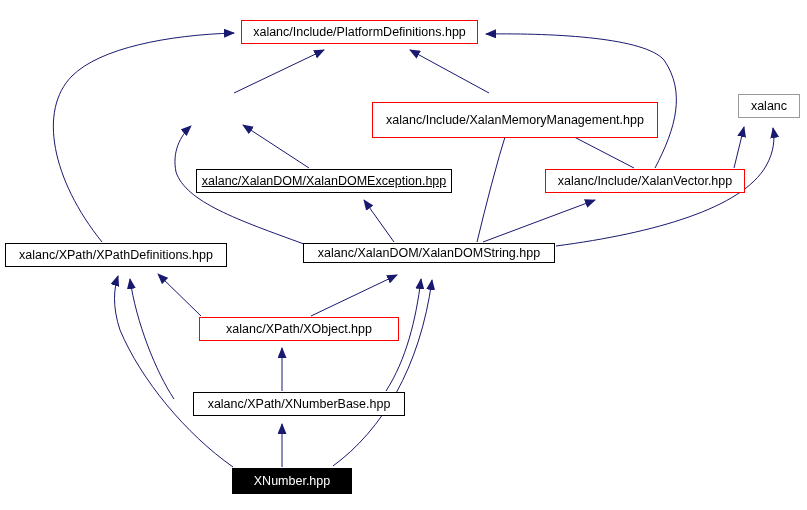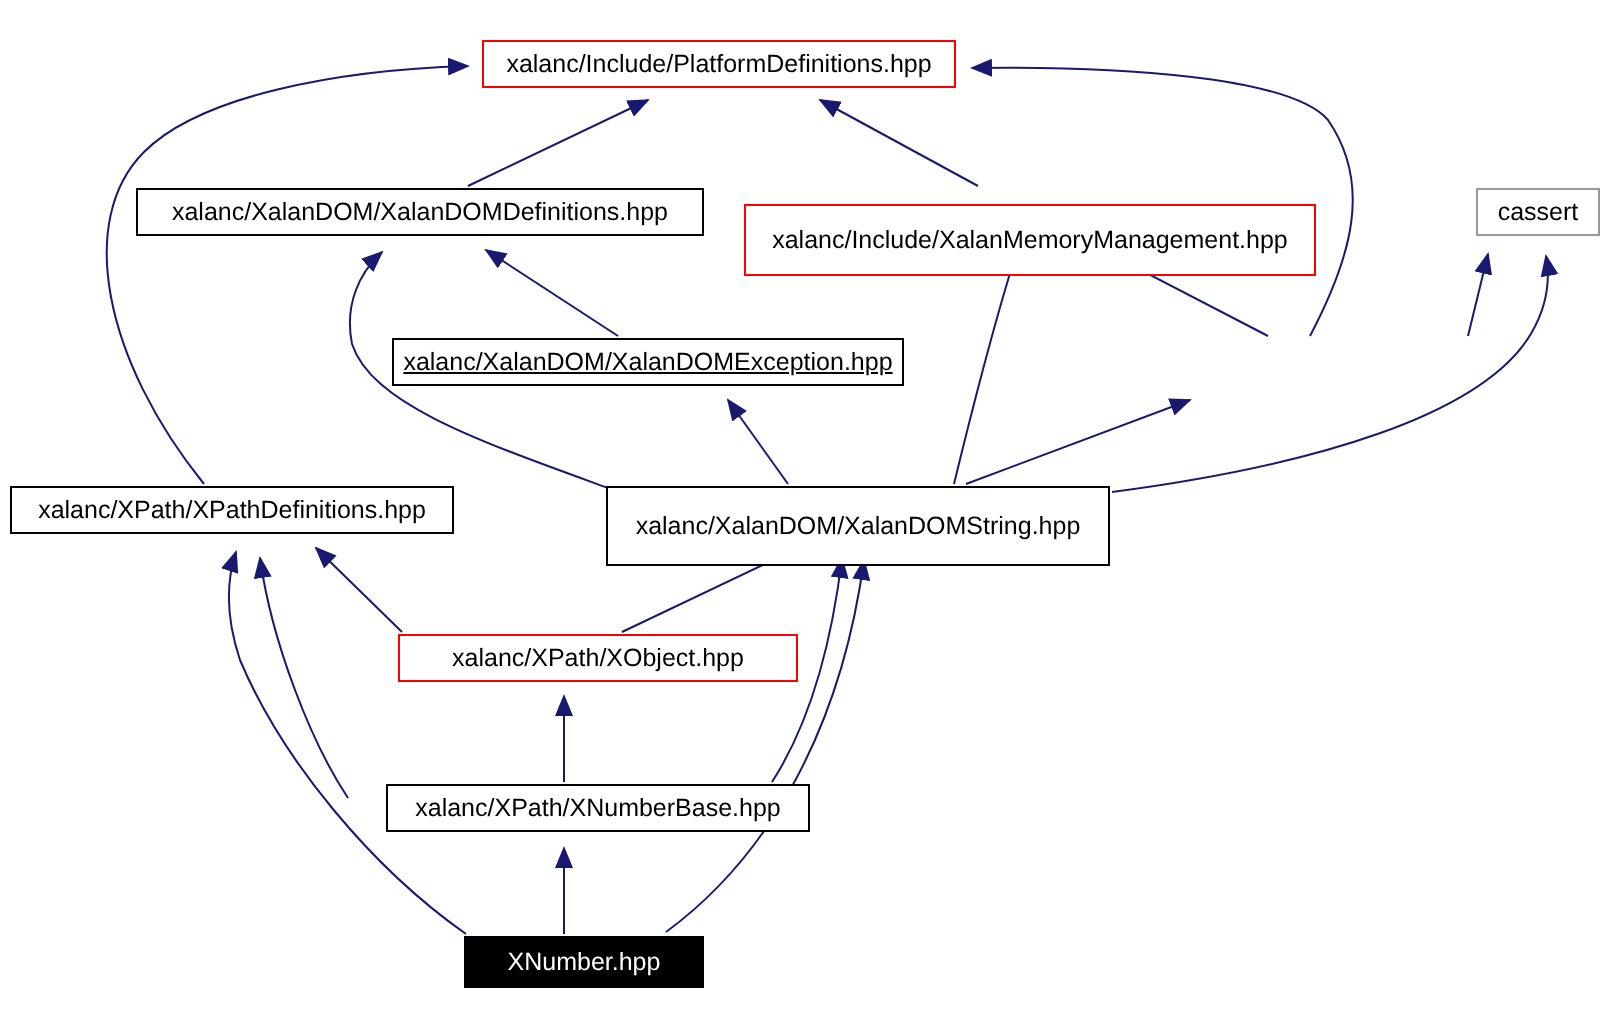--- a/index.html
+++ b/index.html
@@ -76,32 +76,32 @@
       <path d="M 174 399 C 156 372 136 322 130 279" marker-end="url(#arrow)"></path>
       <path d="M 386 391 C 406 360 416 320 421 279" marker-end="url(#arrow)"></path>
       <path d="M 282 467 L 282 424" marker-end="url(#arrow)"></path>
       <path d="M 233 467 C 186 434 141 380 120 330 C 112 306 114 288 118 276" marker-end="url(#arrow)"></path>
       <path d="M 333 466 C 382 430 420 368 432 280" marker-end="url(#arrow)"></path>
     </g>
   </svg>
 
   <div class="node red" style="left:241px; top:20px; width:237px; height:24px;">xalanc/Include/PlatformDefinitions.hpp</div>
 
-  <div class="node black" style="left:68px; top:94px; width:284px; height:24px;">xalanc/XalanDOM/XalanDOMDefinitions.hpp</div>
 
   <div class="node red" style="left:372px; top:102px; width:286px; height:36px;">xalanc/Include/XalanMemoryManagement.hpp</div>
 
-  <div class="node gray" style="left:738px; top:94px; width:62px; height:24px;">cassert</div>
+  <div class="node gray" style="left:738px; top:94px; width:62px; height:24px;">xalanc</div>
 
   <div class="node black" style="left:196px; top:169px; width:256px; height:24px;text-decoration:underline;">xalanc/XalanDOM/XalanDOMException.hpp</div>
 
+  <div class="node red" style="left:545px; top:169px; width:200px; height:24px;">xalanc/Include/XalanVector.hpp</div>
 
   <div class="node black" style="left:5px; top:243px; width:222px; height:24px;">xalanc/XPath/XPathDefinitions.hpp</div>
 
-  <div class="node black" style="left:303px; top:243px; width:252px; height:40px;">xalanc/XalanDOM/XalanDOMString.hpp</div>
+  <div class="node black" style="left:303px; top:243px; width:252px; height:20px;">xalanc/XalanDOM/XalanDOMString.hpp</div>
 
   <div class="node red" style="left:199px; top:317px; width:200px; height:24px;">xalanc/XPath/XObject.hpp</div>
 
   <div class="node black" style="left:173px; top:392px; width:212px; height:24px;margin-left:20px;">xalanc/XPath/XNumberBase.hpp</div>
 
   <div class="node current" style="left:232px; top:468px; width:120px; height:26px;">XNumber.hpp</div>
 
 </div>
 
 </body></html>

